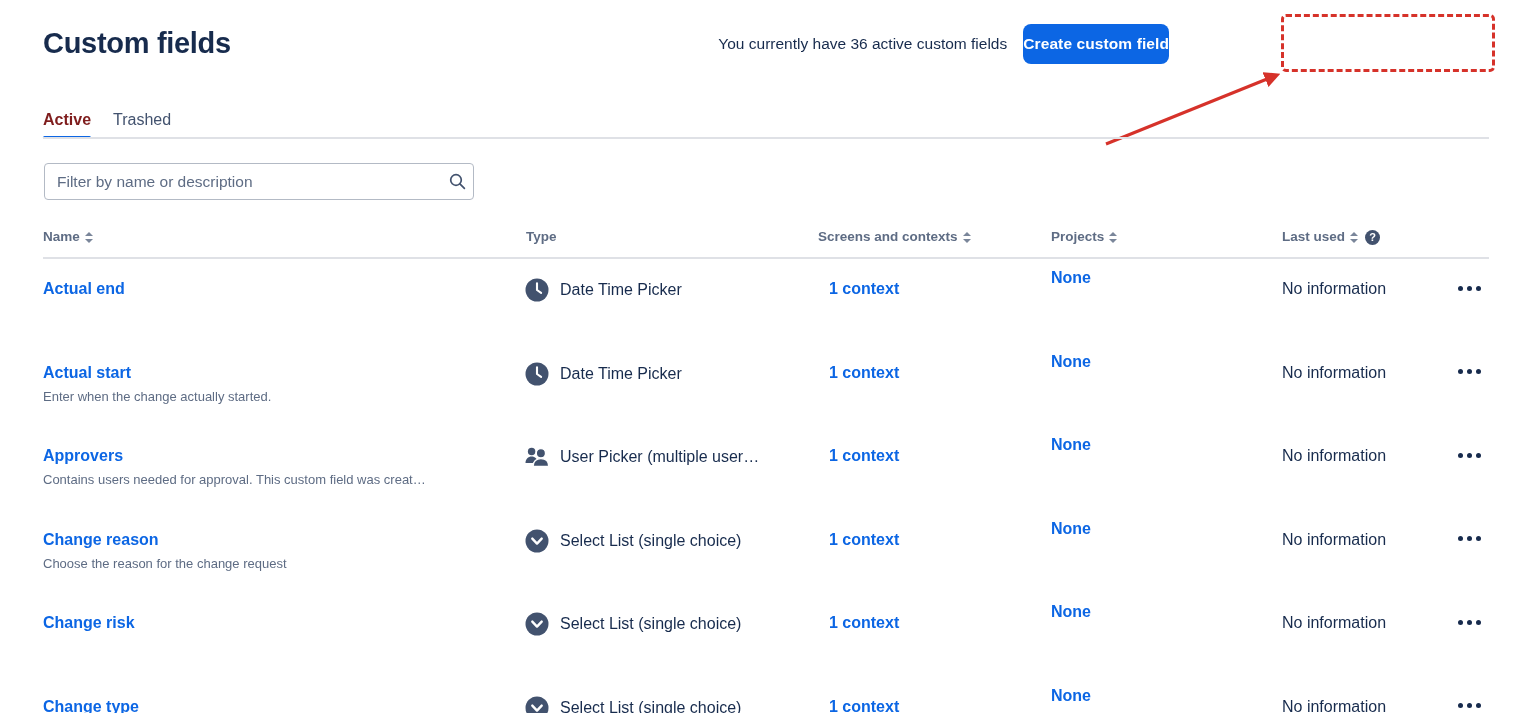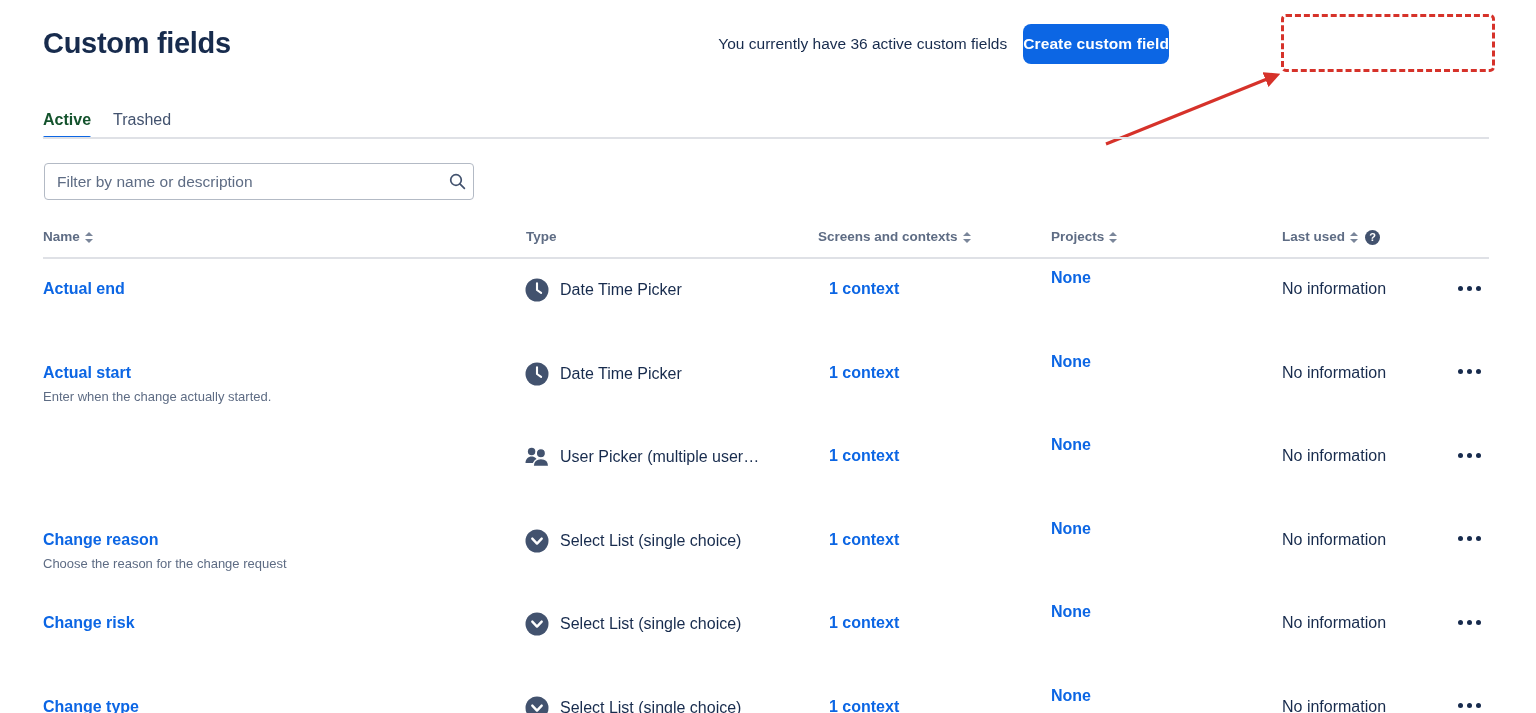--- a/index.html
+++ b/index.html
@@ -108,21 +108,21 @@
   .tab {
     font-size: 16px;
     font-weight: 500;
     color: #42526E;
     padding-bottom: 9px;
     cursor: pointer;
     line-height: 20px;
     position: relative;
   }
   .tab.active {
-    color: #14532d;
+    color: #7f1d1d;
     font-weight: 600;
   }
   .tab.active::after {
     content: "";
     position: absolute;
     left: 0;
     right: 0;
     bottom: 0;
     height: 3px;
     background: #0c66e4;
@@ -434,20 +434,21 @@
           <div class="cell c-lastused"><span class="plain-text">No information</span></div>
           <div class="cell c-actions">
             <button class="more-btn">
               <i></i>
               <i></i>
               <i></i>
             </button>
           </div>
         </div>
         <div class="row">
+          <div class="cell c-name"><span class="field-name">Approvers</span><div class="field-desc">Contains users needed for approval. This custom field was creat…</div></div>
           <div class="cell c-type">
             <span class="type-icon">
               <svg width="28" height="26" viewBox="0 0 28 26">
                 <circle cx="8.2" cy="7.1" r="4.0" fill="#42526E"></circle>
                 <path d="M1.6 19.5 C1.6 14.9 4.6 12.4 8.2 12.4 C11.8 12.4 14.8 14.9 14.8 19.5 Z" fill="#42526E"></path>
                 <circle cx="18.2" cy="9.0" r="5.0" fill="#42526E" stroke="#ffffff" stroke-width="1.5"></circle>
                 <path d="M9.7 23.2 C9.7 17.6 13.5 14.7 18.2 14.7 C22.9 14.7 26.7 17.6 26.7 23.2 Z" fill="#42526E" stroke="#ffffff" stroke-width="1.5"></path>
               </svg>
             </span>
             <span class="type-label">User Picker (multiple user…</span>

